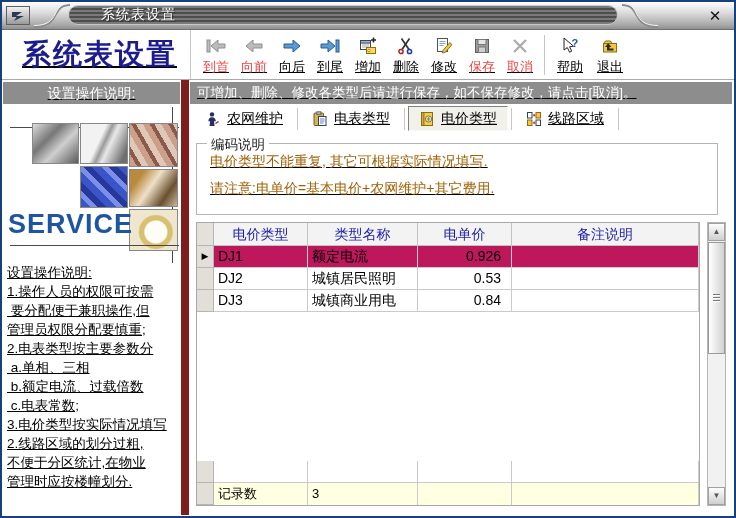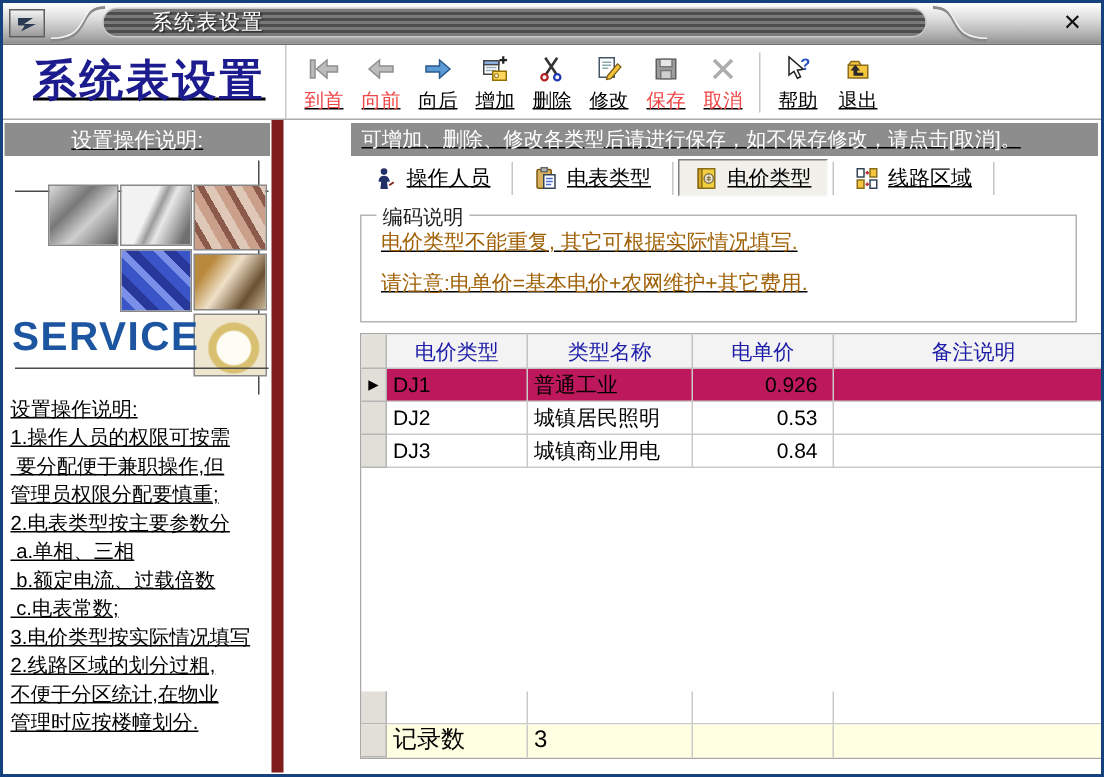--- a/index.html
+++ b/index.html
@@ -58,21 +58,21 @@
   .ph-cloth{ left:127px; top:64px; width:49px; height:38px;
              background:linear-gradient(125deg,#b98a3e 20%,#efe0c8 45%,#6a5030 75%,#c8b89a 100%); }
   .ph-watch{ left:127px; top:104px; width:49px; height:42px;
              background:radial-gradient(circle at 55% 55%, #fdfdf5 0 32%, #d8c070 36% 48%, #efe6d0 52% 100%); }
   .service{ position:absolute; left:6px; top:104px; font-size:27px; font-weight:bold;
             color:#1d55a0; letter-spacing:1px; }
   .instructions{ flex:1; padding:6px 0 0 5px; font-size:13.5px; line-height:19px;
                  color:#000; white-space:pre; overflow:hidden; }
 
   
-  .main{ flex:1; display:flex; flex-direction:column;padding-left:44px; }
+  .main{ flex:1; display:flex; flex-direction:column; }
   .notice{ height:22px; margin:2px 2px 0 1px; background:#8d8d8d; color:#fff;
            font-size:13.5px; line-height:22px; padding-left:7px; white-space:nowrap; overflow:hidden; }
   .tabs{ height:29px; display:flex; align-items:center; padding-left:5px; }
   .tab{ display:flex; align-items:center; gap:6px; padding:0 10px; height:25px;
         font-size:14px; border:1px solid transparent; }
   .tab.active{ border-color:#808080 #f8f8f8 #f8f8f8 #808080; background:#f1f0ea; }
   .tab-sep{ width:1px; height:22px; background:#c6c6c6; margin:0 3px; }
 
   .groupbox{ position:relative; margin:10px 16px 0 7px; height:72px;
              border:1px solid #b5b5b5; }
@@ -92,21 +92,21 @@
           font-size:14px; text-align:center; line-height:22px; }
   .w1{ width:94px; } .w2{ width:110px; } .w3{ width:94px; } .w4{ flex:1; }
   .drow,.erow{ height:22px; font-size:14px; }
   .sel-cell{ width:17px; background:#e2dfd8; border-right:1px solid #b5b5b5;
              border-bottom:1px solid #b5b5b5; text-align:center; font-size:9px; line-height:21px; color:#000; }
   .cell{ border-right:1px solid #cacaca; border-bottom:1px solid #cacaca;
          padding-left:4px; line-height:21px; white-space:nowrap; overflow:hidden; }
   .cell.num{ text-align:right; padding-right:10px; }
   .drow.selected .cell{ background:#be185d; }
   .filler{ flex:1; background:#fff; }
-  .srow{ height:22px; background:#ffffe1; font-size:16px; }
+  .srow{ height:22px; background:#ffffe1; font-size:13px; }
   .srow .cell{ border-bottom:none; }
 
   
   .vscroll{ position:absolute; left:511px; top:0; bottom:0; width:19px;
             border:1px solid #b5b5b5; background:#f1f1f1; }
   .sbtn{ position:absolute; left:0; right:0; height:18px; background:linear-gradient(#fdfdfd,#cfcfcf);
          border:1px solid #a0a0a0; color:#555; font-size:8px; text-align:center; line-height:16px; }
   .sbtn.up{ top:0; } .sbtn.down{ bottom:0; }
   .sthumb{ position:absolute; left:0; right:0; top:19px; height:112px;
            background:linear-gradient(90deg,#ffffff,#d2d2d2); border:1px solid #9a9a9a; }
@@ -161,20 +161,29 @@
 
       <div class="tbtn">
         <span class="ticon">
           <svg width="20" height="14" viewBox="0 0 20 14">
               <path d="M11 1 L18 7 L11 13 L11 9 L2 9 L2 5 L11 5 Z" fill="#5b9bd5" stroke="#2a5a8c"></path>
             </svg>
         </span>
         <span>向后</span>
       </div>
 
+      <div class="tbtn">
+        <span class="ticon">
+          <svg width="20" height="14" viewBox="0 0 20 14">
+              <path d="M8 1 L15 7 L8 13 L8 9 L1 9 L1 5 L8 5 Z" fill="#5b9bd5" stroke="#2a5a8c"></path>
+              <rect x="16" y="1" width="3" height="12" fill="#5b9bd5" stroke="#2a5a8c"></rect>
+            </svg>
+        </span>
+        <span>到尾</span>
+      </div>
 
       <div class="tbtn">
         <span class="ticon">
           <svg width="18" height="18" viewBox="0 0 18 18">
               <rect x="1.5" y="3.5" width="10" height="9" fill="#fff" stroke="#444"></rect>
               <rect x="1.5" y="3.5" width="10" height="2.6" fill="#8fb4e8" stroke="#444"></rect>
               <path d="M3 8h7M3 10h7" stroke="#9ab" stroke-width="1"></path>
               <rect x="7.5" y="10.5" width="9" height="6" fill="#ffd75e" stroke="#946f00"></rect>
               <circle cx="10" cy="13.5" r="1.3" fill="#fff" stroke="#946f00" stroke-width="0.7"></circle>
               <path d="M14.5 0.5v5M12 3h5" stroke="#222" stroke-width="1.5"></path>
@@ -286,21 +295,21 @@
     <div class="main">
       <div class="notice">可增加、删除、修改各类型后请进行保存，如不保存修改，请点击[取消]。</div>
 
       <div class="tabs">
         <div class="tab">
           <svg width="16" height="16" viewBox="0 0 16 16">
               <circle cx="7" cy="3.4" r="2.2" fill="#223066"></circle>
               <path d="M7 6.2 C4.4 6.2 3.4 8.2 3.4 10.2 L5.1 10.2 L4.6 15 L9.6 15 L9 10.2 L10.8 10.2 C10.8 8.2 9.6 6.2 7 6.2 Z" fill="#223066"></path>
               <path d="M10.5 12.5 l3-2" stroke="#8a2020" stroke-width="1.2"></path>
             </svg>
-          <span>操作人员</span>
+          <span>农网维护</span>
         </div>
         <div class="tab-sep"></div>
         <div class="tab">
           <svg width="16" height="16" viewBox="0 0 16 16">
               <rect x="2" y="2" width="9.5" height="12.5" rx="1" fill="#d9b05e" stroke="#7c5a14"></rect>
               <rect x="4.8" y="0.8" width="4" height="2.6" fill="#bdbdbd" stroke="#666"></rect>
               <rect x="6.5" y="5.5" width="7.5" height="9" fill="#fff" stroke="#345"></rect>
               <path d="M8 8h4.5M8 10h4.5M8 12h3.5" stroke="#4a6fd0" stroke-width="0.9"></path>
             </svg>
           <span>电表类型</span>
@@ -342,21 +351,21 @@
             <div class="hsel"></div>
             <div class="hcell w1">电价类型</div>
             <div class="hcell w2">类型名称</div>
             <div class="hcell w3">电单价</div>
             <div class="hcell w4">备注说明</div>
           </div>
 
           <div class="drow selected">
             <div class="sel-cell">▶</div>
             <div class="cell w1">DJ1</div>
-            <div class="cell w2">普通工业</div>
+            <div class="cell w2">额定电流</div>
             <div class="cell w3 num">0.926</div>
             <div class="cell w4"></div>
           </div>
 
           <div class="drow">
             <div class="sel-cell"></div>
             <div class="cell w1">DJ2</div>
             <div class="cell w2">城镇居民照明</div>
             <div class="cell w3 num">0.53</div>
             <div class="cell w4"></div>

